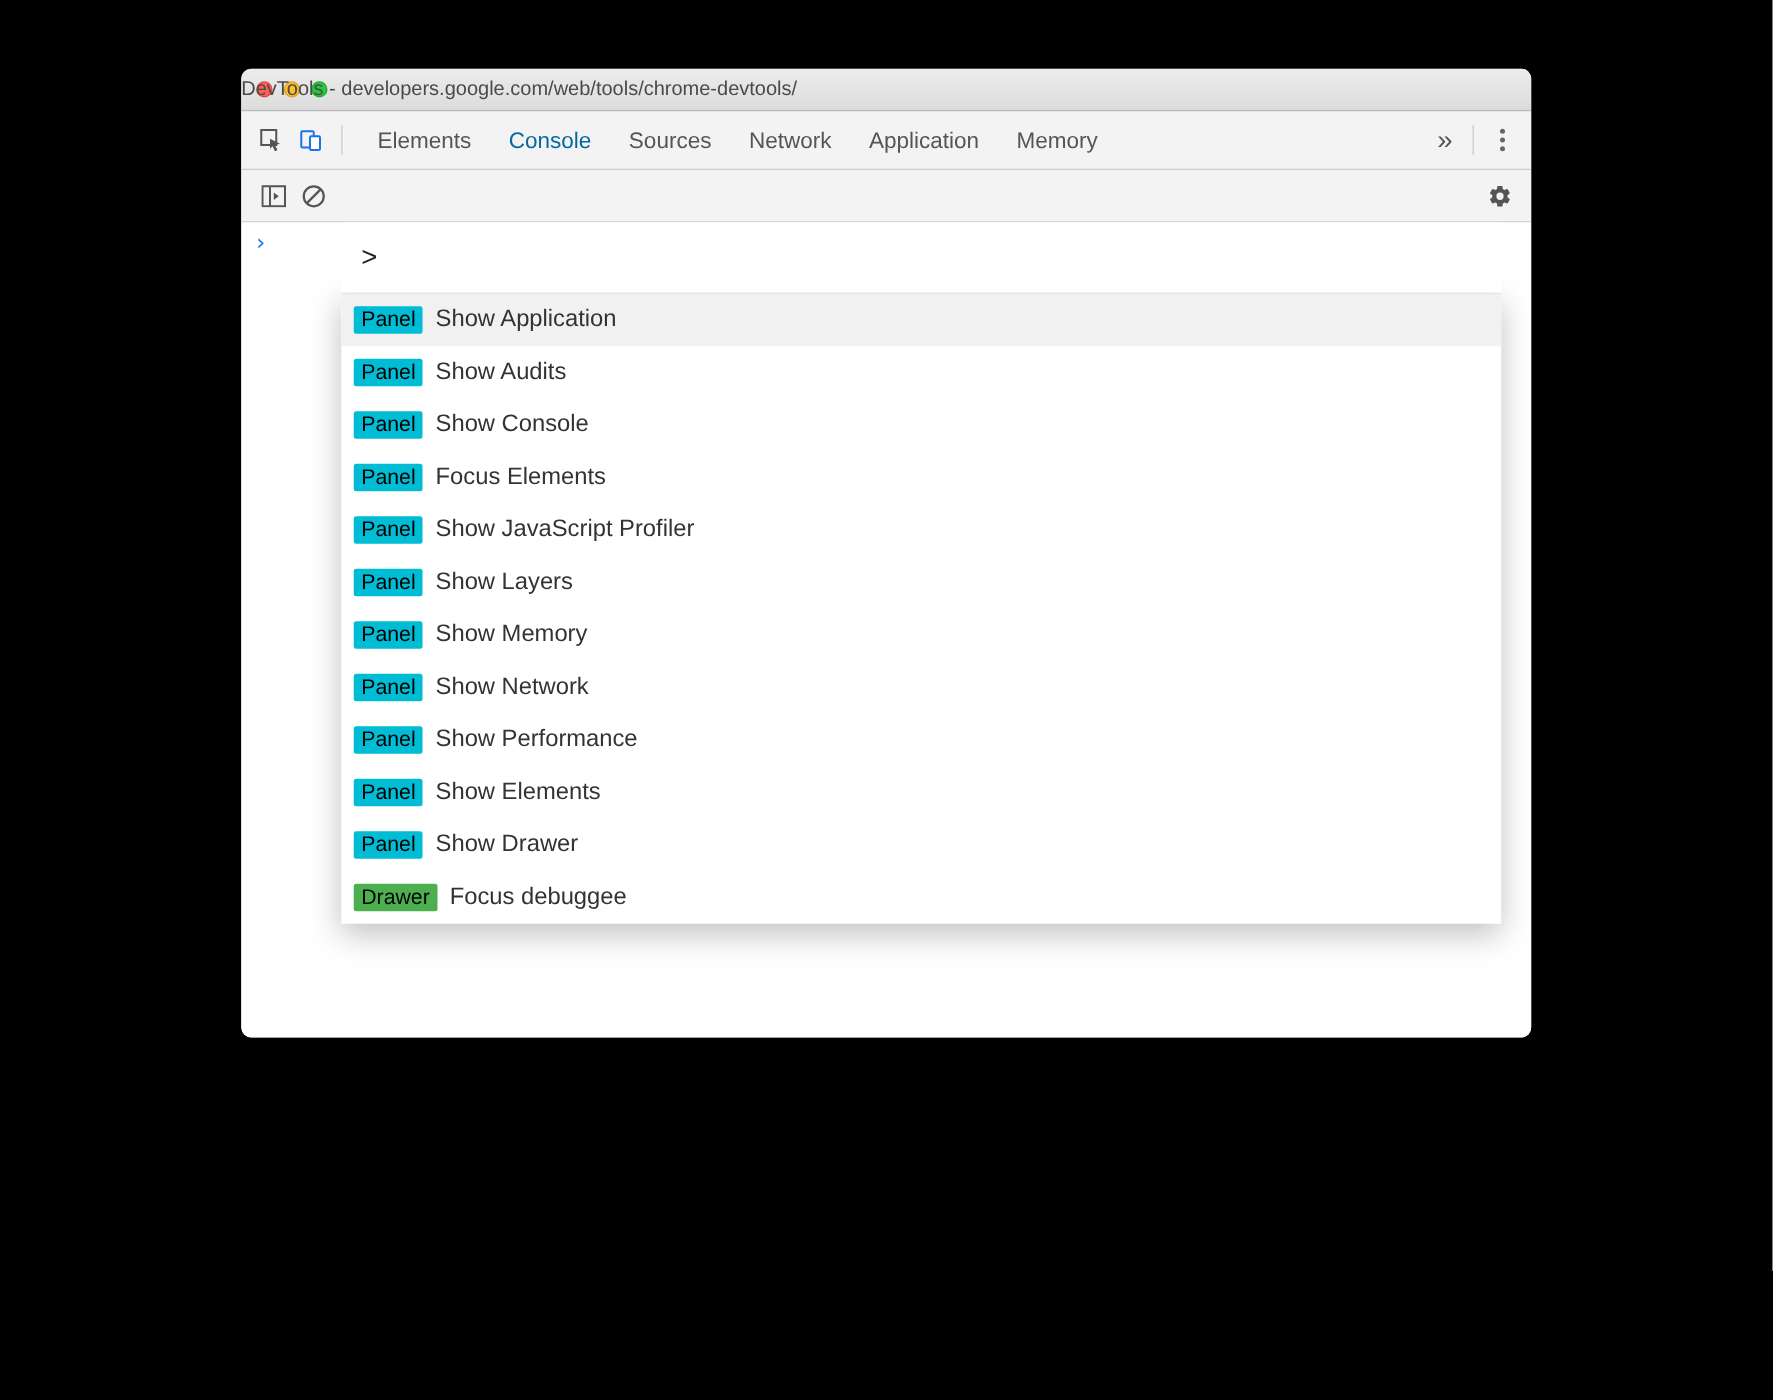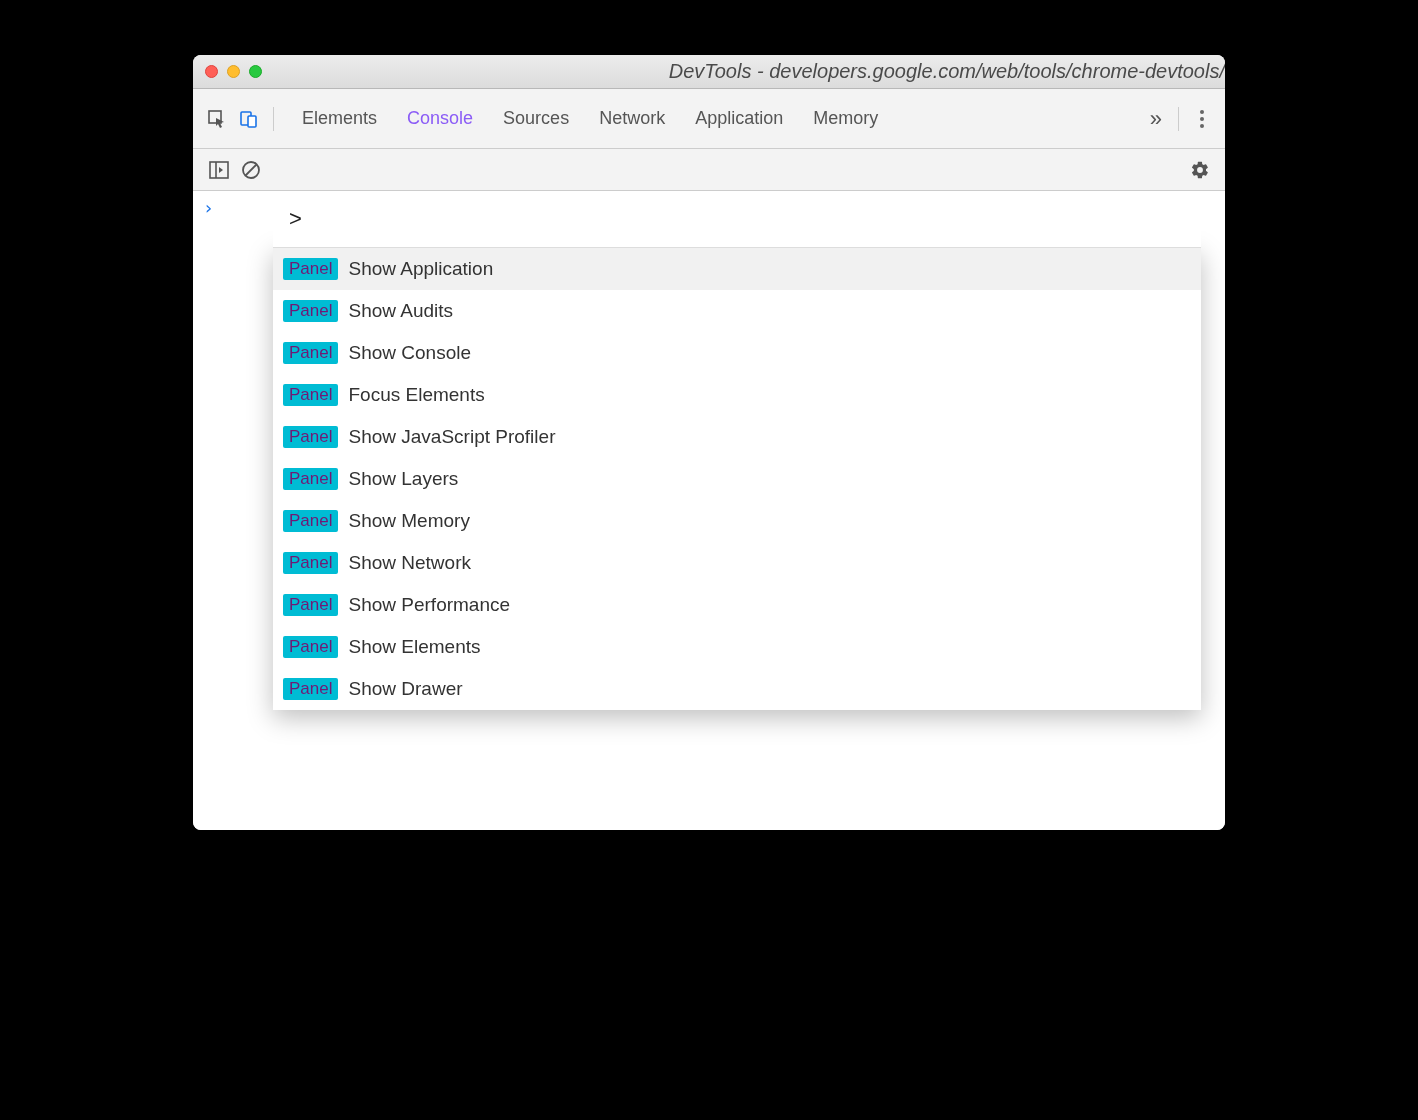--- a/index.html
+++ b/index.html
@@ -36,49 +36,48 @@
       gap: 9px;
       padding-left: 12px;
     }
     .light { width: 13px; height: 13px; border-radius: 50%; }
     .light.red { background: #ff5f57; border: 0.5px solid #e0443e; }
     .light.yellow { background: #ffbd2e; border: 0.5px solid #dea123; }
     .light.green { background: #28c940; border: 0.5px solid #1aab29; }
     .title {
       position: absolute;
       left: 0; right: 0;
-      text-align: right;
-      font-size: 20px;
+      text-align: left;
+      font-size: 16px;
       color: #4a4a4a;
       pointer-events: none;
-      font-style: italic;
     }
     .toolbar {
-      height: 60px;
+      height: 47px;
       background: #f3f3f3;
       border-bottom: 1px solid #ccc;
       display: flex;
       align-items: center;
       padding: 0 8px;
     }
     .tb-icon {
       width: 28px; height: 28px;
       display: flex; align-items: center; justify-content: center;
       margin: 0 2px;
       cursor: pointer;
     }
     .tb-sep { width: 1px; height: 24px; background: #ccc; margin: 0 8px; }
     .tabs { display: flex; gap: 30px; margin-left: 20px; }
     .tab {
       font-size: 18px;
       color: #555;
       cursor: pointer;
       white-space: nowrap;
     }
-    .tab.active { color: #8b5cf6; }
+    .tab.active { color: #0369a1; }
     .spacer { flex: 1; }
     .more-tabs { font-size: 22px; color: #555; margin: 0 8px; cursor: pointer; }
     .kebab { width: 30px; display:flex; flex-direction:column; align-items:center; gap:3px; cursor:pointer;}
     .kebab span{ width:4px;height:4px;background:#666;border-radius:50%;}
 
     .subtoolbar {
       height: 42px;
       background: #f3f3f3;
       border-bottom: 1px solid #ccc;
       display: flex;
@@ -130,21 +129,21 @@
       color: #333;
       cursor: pointer;
       gap: 10px;
     }
     .menu-item.highlighted { background: #f1f1f1; }
     .badge {
       display: inline-block;
       padding: 1px 6px;
       border-radius: 2px;
       font-size: 17px;
-      color: #701a75;
+      color: #000000;
       font-weight: 500;
     }
     .badge.panel { background: #00bcd4; }
     .badge.drawer { background: #4caf50; }
     .gear {
       width: 30px; height: 30px;
       display: flex; align-items:center; justify-content:center;
       cursor: pointer;
       margin-left: auto;
     }
@@ -261,15 +260,19 @@
           <span>Show Performance</span>
         </div>
         <div class="menu-item">
           <span class="badge panel">Panel</span>
           <span>Show Elements</span>
         </div>
         <div class="menu-item">
           <span class="badge panel">Panel</span>
           <span>Show Drawer</span>
         </div>
+        <div class="menu-item">
+          <span class="badge drawer">Drawer</span>
+          <span>Focus debuggee</span>
+        </div>
       </div>
   </div>
 </div>
 
 </body></html>

